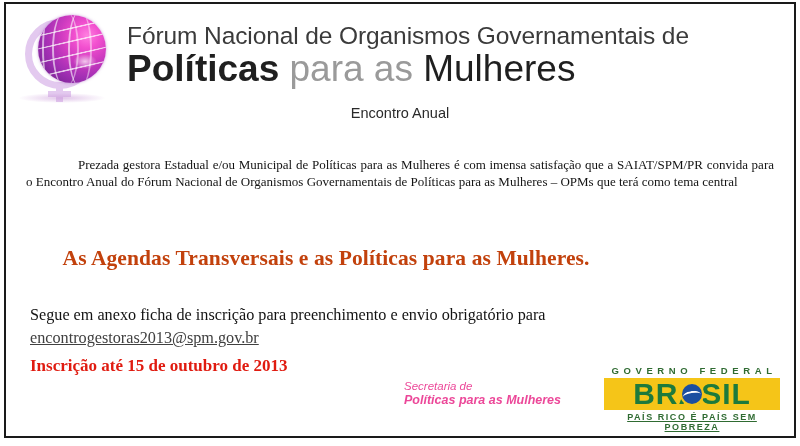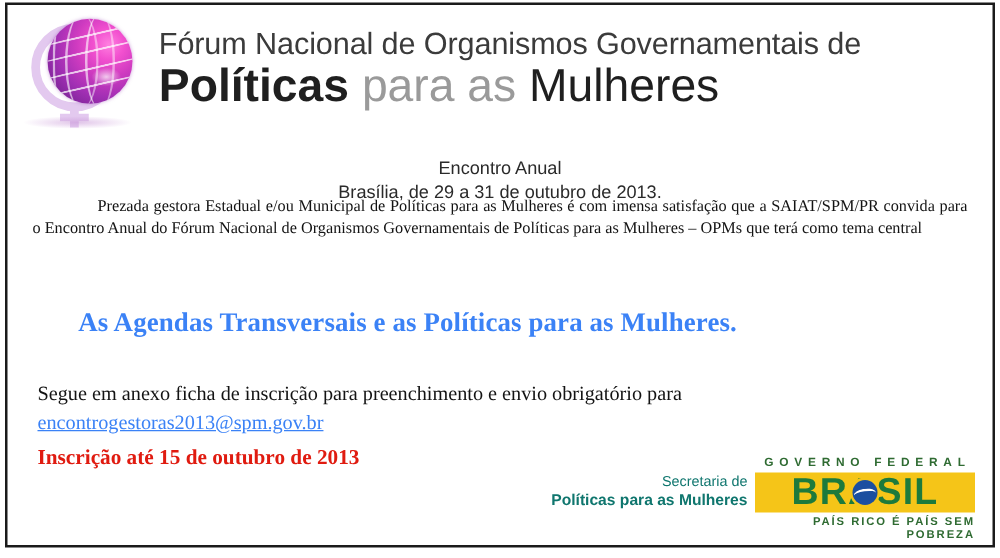--- a/index.html
+++ b/index.html
@@ -154,21 +154,20 @@
   .subtitle {
     position: absolute;
     left: 0;
     top: 104px;
     width: 800px;
     text-align: center;
     font-family: "Liberation Sans", sans-serif;
     font-size: 14.5px;
     color: #2a2a2a;
     line-height: 1.32;
-    margin-top: 22px;
   }
 
   
   .intro {
     position: absolute;
     left: 26px;
     top: 156px;
     width: 748px;
     font-family: "Liberation Serif", serif;
     font-size: 13px;
@@ -181,60 +180,61 @@
   
   .theme {
     position: absolute;
     left: 0;
     top: 246px;
     width: 652px;
     text-align: center;
     font-family: "Liberation Serif", serif;
     font-weight: bold;
     font-size: 21.5px;
-    color: #3b82f6;
+    color: #c2410c;
     letter-spacing: 0.1px;
   }
 
   
   .contact {
     position: absolute;
     left: 30px;
     top: 304px;
     width: 744px;
     font-family: "Liberation Serif", serif;
     font-size: 16.2px;
     line-height: 1.42;
     color: #131313;
   }
   .contact a.mail {
-    color: #3b82f6;
+    color: #404040;
     text-decoration: underline;
   }
 
   
   .deadline {
     position: absolute;
     left: 30px;
     top: 356px;
     font-family: "Liberation Serif", serif;
     font-weight: bold;
     font-size: 17px;
     color: #e01b10;
   }
 
   
   .footer-spm {
     position: absolute;
     left: 404px;
     top: 379px;
     width: 194px;
-    text-align: right;
-    font-family: "Liberation Sans", sans-serif;
-    color: #0f766e;
+    text-align: left;
+    font-family: "Liberation Sans", sans-serif;
+    color: #ec4899;
+    font-style: italic;
   }
   .footer-spm .l1 { font-size: 11.5px; line-height: 1.25; }
   .footer-spm .l2 { font-size: 12.5px; font-weight: bold; line-height: 1.25; }
 
   
   .gov-logo {
     position: absolute;
     left: 604px;
     top: 366px;
     width: 176px;
@@ -289,23 +289,24 @@
     border-top: 2px solid #ffffff;
     border-radius: 50%;
     transform: rotate(-8deg);
   }
   .gov-bottom {
     font-family: "Liberation Sans", sans-serif;
     font-size: 9px;
     font-weight: bold;
     letter-spacing: 1.55px;
     color: #2f6b32;
-    text-align: right;
+    text-align: center;
     margin-top: 3px;
     line-height: 1.1;
+    text-decoration: underline;
   }
 </style>
 </head>
 <body>
 
 <div id="page">
   <div id="doc-border"></div>
 
   <div class="header">
     <div class="logo-mark">
@@ -325,21 +326,20 @@
       <div class="logo-shadow"></div>
     </div>
     <div class="logo-text">
       <div class="logo-line1">Fórum Nacional de Organismos Governamentais de</div>
       <div class="logo-line2"><span class="dark">Políticas</span><span class="gray"> para as </span><span class="dark2">Mulheres</span></div>
     </div>
   </div>
 
   <div class="subtitle">
     <div>Encontro Anual</div>
-    <div>Brasília, de 29 a 31 de outubro de 2013.</div>
   </div>
 
   <div class="intro">Prezada gestora Estadual e/ou Municipal de Políticas para as Mulheres é com imensa satisfação que a SAIAT/SPM/PR convida para o Encontro Anual do Fórum Nacional de Organismos Governamentais de Políticas para as Mulheres – OPMs que terá como tema central</div>
 
   <div class="theme">As Agendas Transversais e as Políticas para as Mulheres.</div>
 
   <div class="contact">
     <div><span>Segue em anexo ficha de inscrição para preenchimento e envio obrigatório para </span><a class="mail" href="#">encontrogestoras2013@spm.gov.br</a></div>
   </div>
 

